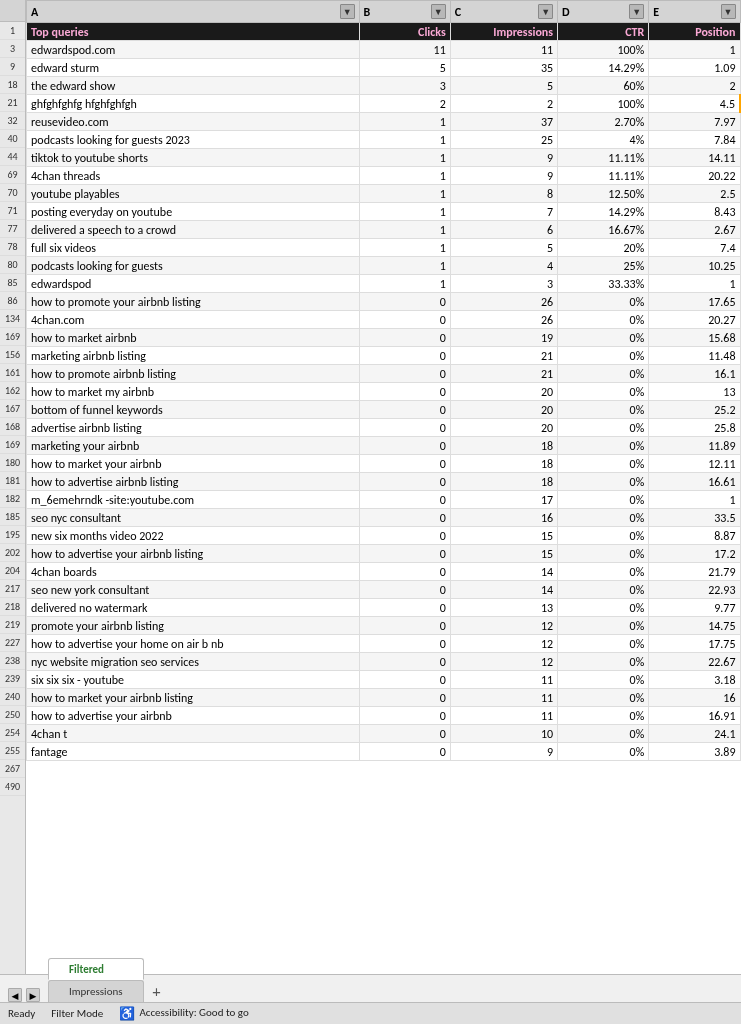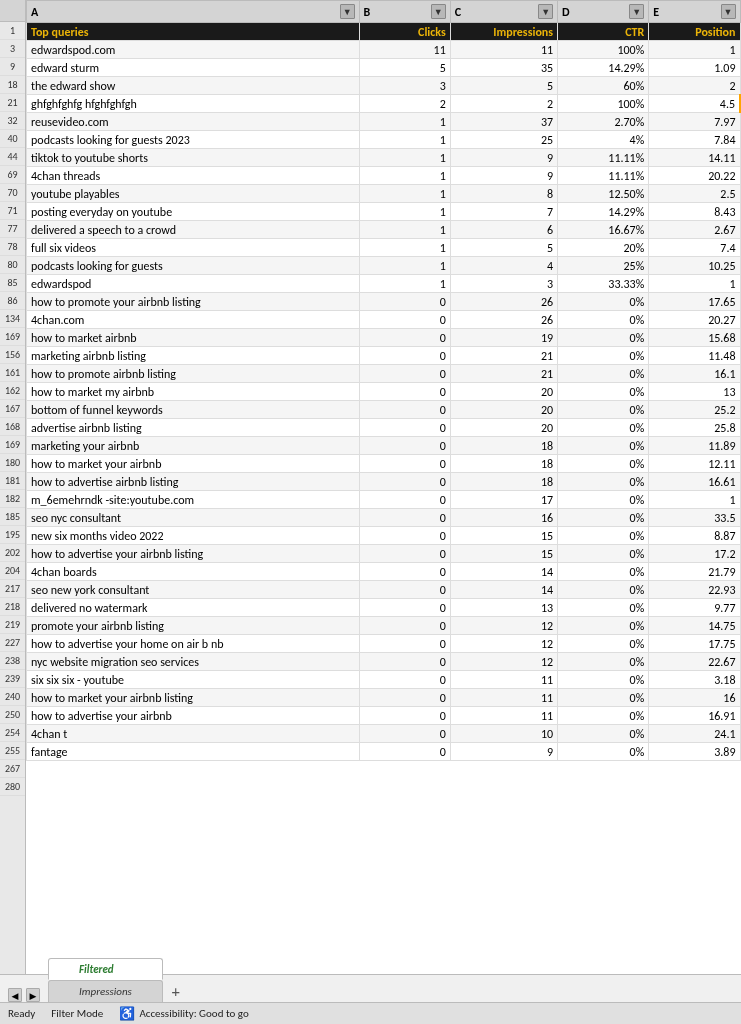--- a/index.html
+++ b/index.html
@@ -102,21 +102,21 @@
     tbody tr:nth-child(even) {
       background: #f5f5f5;
     }
     tbody tr:nth-child(odd) {
       background: #fff;
     }
 
     
     .header-row td {
       background: #1a1a1a !important;
-      color: #eab308;
+      color: #f9a8d4;
       font-weight: bold;
       margin-left: 18px;
     }
 
     
     .highlighted-border td:last-child {
       border-right: 2px solid #ffa500;
     }
 
     td.num { text-align: right; }
@@ -129,21 +129,20 @@
       align-items: center;
       padding: 0 8px;
       gap: 16px;
       font-size: 11px;
       color: #222;
       flex-shrink: 0;
     }
 
     .status-bar .status-item {
       display: flex;
-      align-items: center;
       gap: 4px;
     }
 
     .tab-bar {
       height: 28px;
       background: #f0f0f0;
       border-top: 1px solid #bbb;
       display: flex;
       align-items: flex-end;
       padding: 0 8px;
@@ -166,30 +165,29 @@
       display: flex;
       align-items: center;
       justify-content: center;
       font-size: 9px;
       cursor: pointer;
       border-radius: 1px;
     }
 
     .sheet-tab {
       height: 22px;
-      padding: 0 30px;
+      padding: 0 20px;
       border: 1px solid #bbb;
       border-bottom: none;
       border-radius: 3px 3px 0 0;
       display: flex;
       align-items: center;
       font-size: 11px;
       cursor: pointer;
       margin-right: 2px;
-      font-style: italic;
     }
 
     .sheet-tab.active {
       background: #fff;
       color: #2e7d32;
       font-weight: bold;
       border-bottom: 1px solid #fff;
     }
 
     .sheet-tab.inactive {
@@ -259,21 +257,21 @@
         <div class="row-num-cell">218</div>
         <div class="row-num-cell">219</div>
         <div class="row-num-cell">227</div>
         <div class="row-num-cell">238</div>
         <div class="row-num-cell">239</div>
         <div class="row-num-cell">240</div>
         <div class="row-num-cell">250</div>
         <div class="row-num-cell">254</div>
         <div class="row-num-cell">255</div>
         <div class="row-num-cell">267</div>
-        <div class="row-num-cell">280</div>
+        <div class="row-num-cell">490</div>
       </div>
   </div>
 
   <div class="table-area">
     <div class="table-scroll">
       <table>
         <colgroup>
           <col style="width:310px">
           <col style="width:85px">
           <col style="width:100px">

